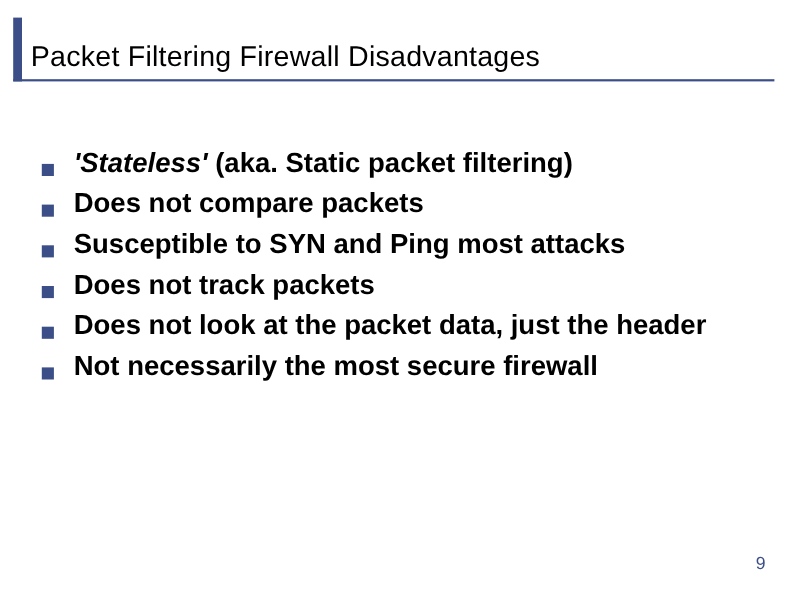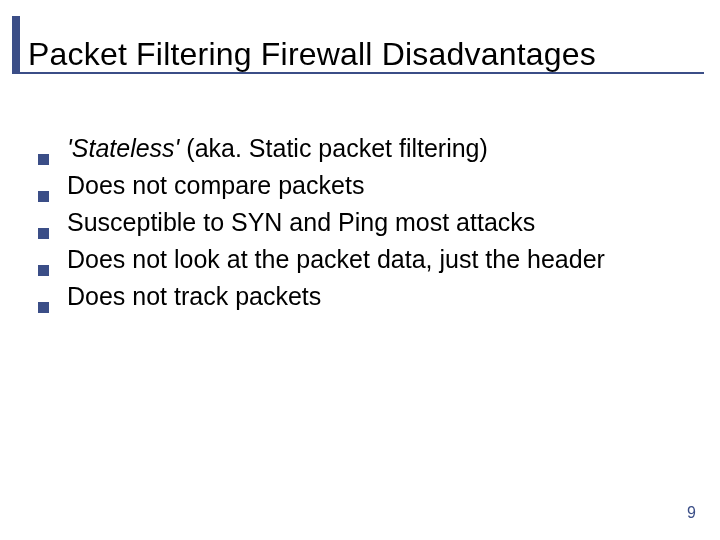--- a/index.html
+++ b/index.html
@@ -36,35 +36,36 @@
     left: 0;
     top: 56px;
     width: 692px;
     height: 2px;
     background: #3b4e87;
   }
   .title-text {
     position: absolute;
     left: 16px;
     top: 20px;
-    font-size: 32px;
+    font-size: 26px;
     letter-spacing: 0.2px;
     white-space: nowrap;
   }
   .body {
     position: absolute;
     left: 38px;
     top: 132px;
     width: 640px;
   }
   .item {
     display: flex;
-    align-items: flex-end;
+    align-items: center;
     margin-bottom: 4px;
     line-height: 1.32;
+    font-weight: bold;
   }
   .bullet {
     flex: 0 0 auto;
     width: 11px;
     height: 11px;
     background: #3b4e87;
     margin-top: 11px;
     margin-right: 18px;
   }
   .txt {
@@ -106,25 +107,29 @@
     </div>
 
 
     <div class="item">
       <div class="bullet"></div>
       <div class="txt">Susceptible to SYN and Ping most attacks</div>
     </div>
 
     <div class="item">
       <div class="bullet"></div>
+      <div class="txt">Does not track packets</div>
+    </div>
+
+    <div class="item">
+      <div class="bullet"></div>
       <div class="txt">Does not look at the packet data, just the header</div>
     </div>
 
     <div class="item">
       <div class="bullet"></div>
-      <div class="txt">Does not track packets</div>
+      <div class="txt">Not necessarily the most secure firewall</div>
     </div>
-
 
   </div>
 
   <div class="pagenum">9</div>
 </div>
 
 </body></html>

